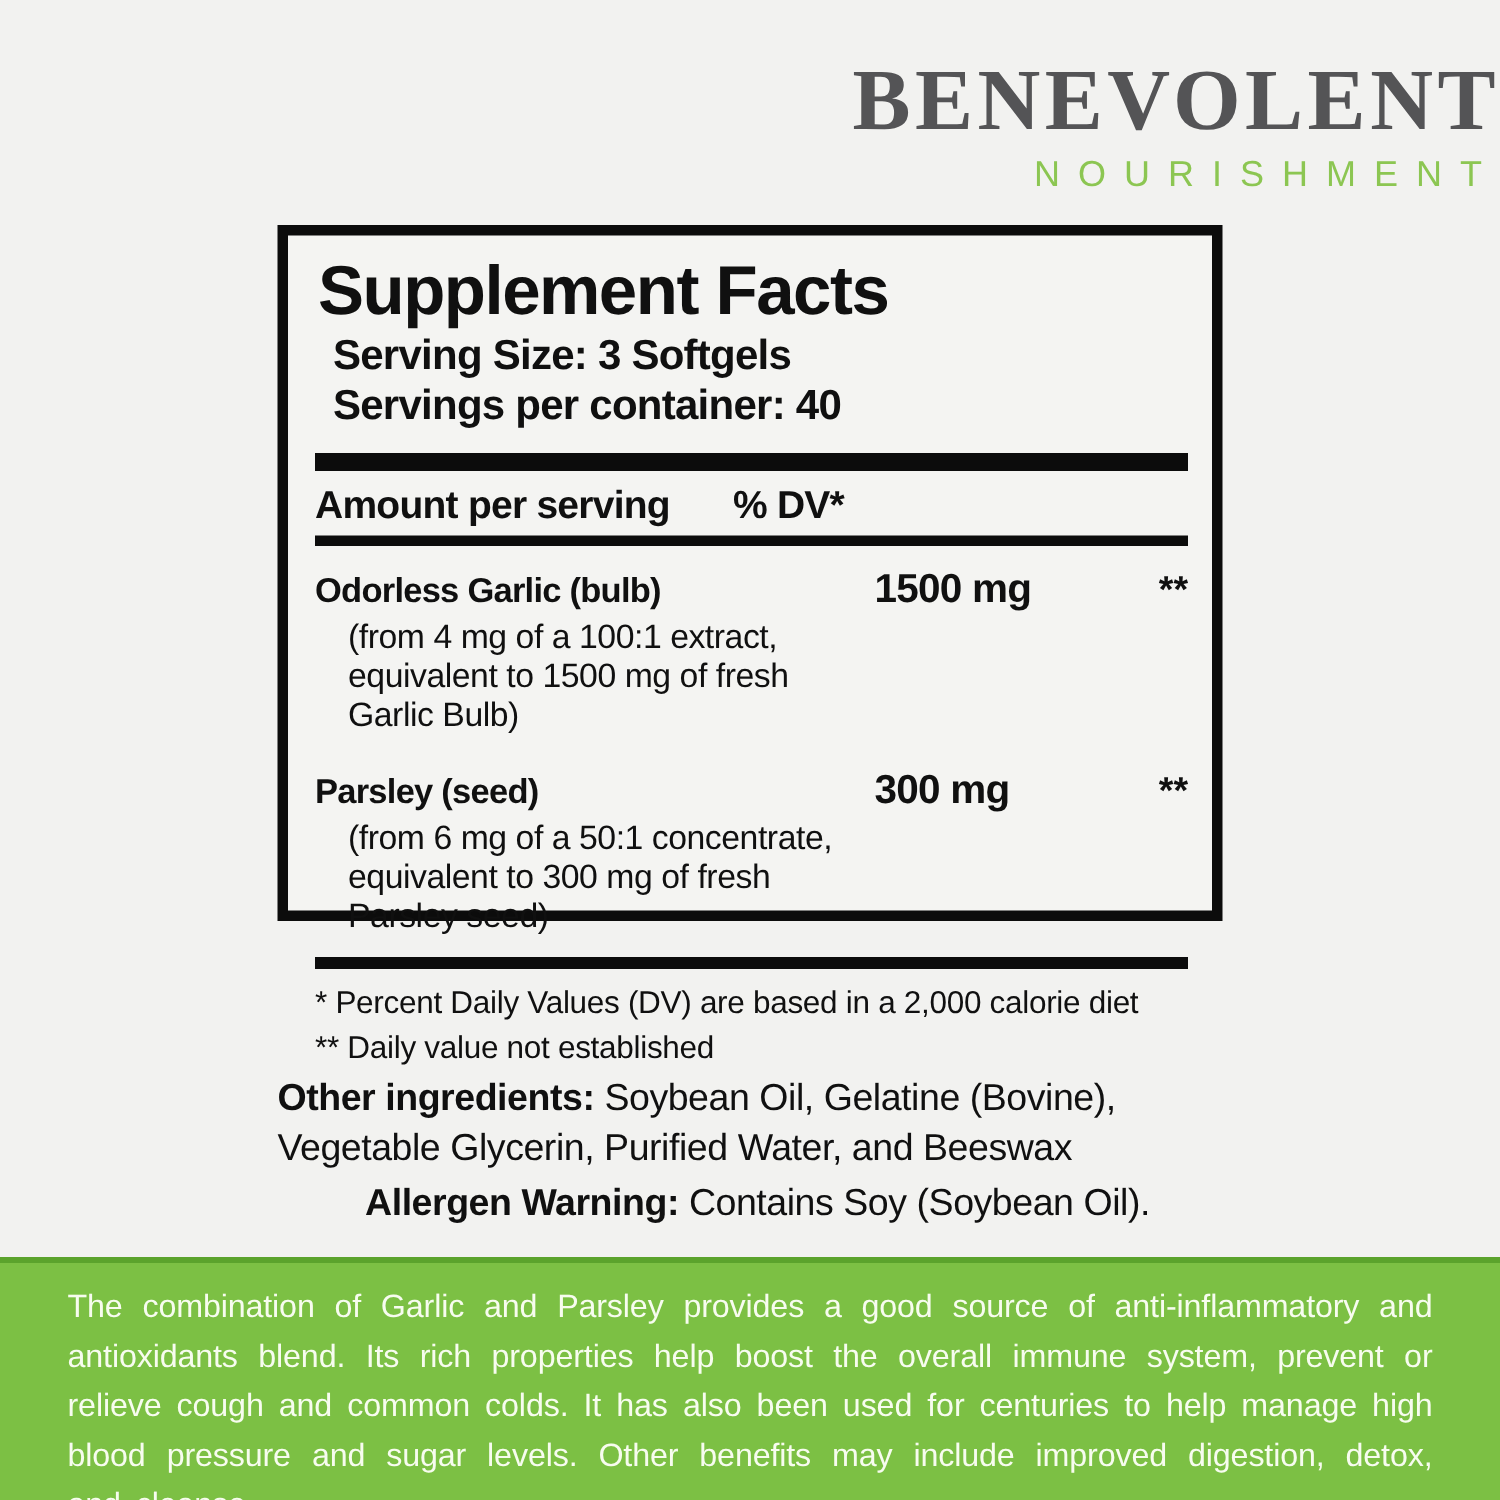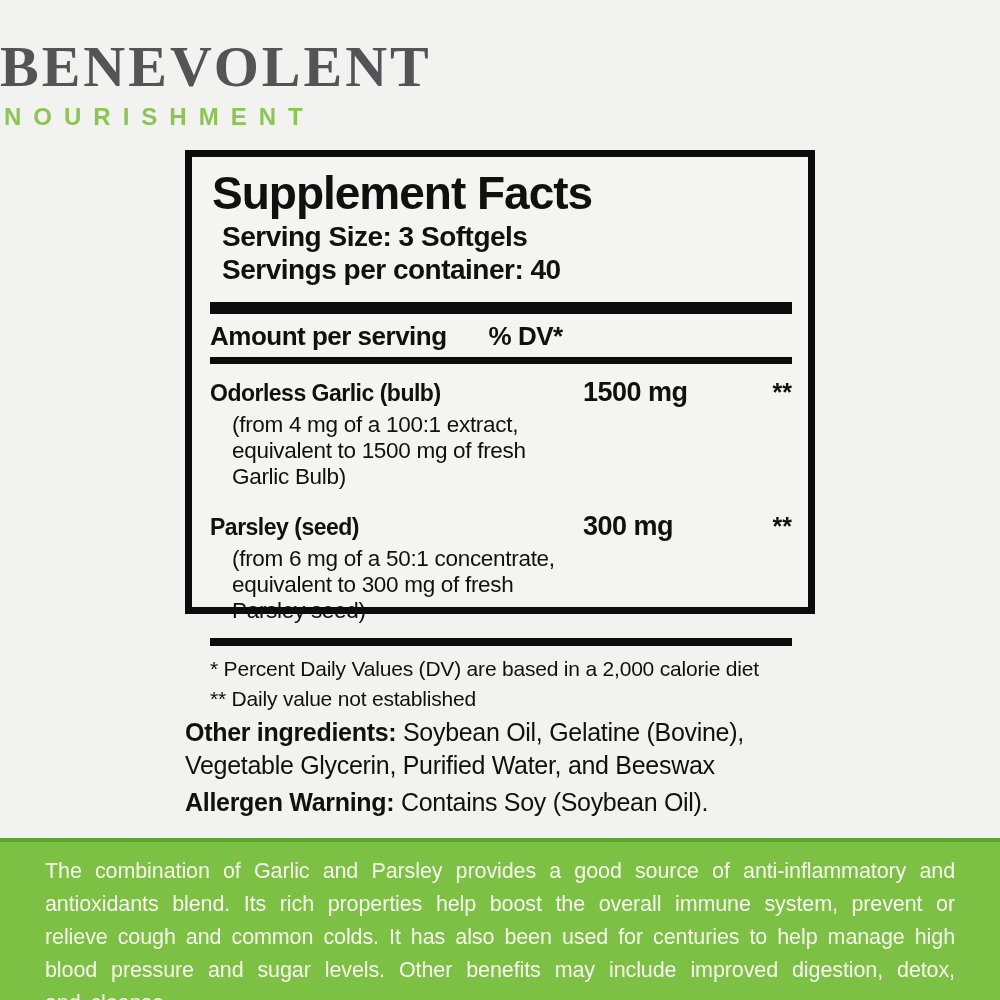--- a/index.html
+++ b/index.html
@@ -7,36 +7,36 @@
   body {
     font-family: "Liberation Sans", sans-serif;
     background: #f2f2f0;
     color: #101010;
     position: relative;
     overflow: hidden;
   }
   .page { position: absolute; inset: 0; }
 
   
-  .logo { position: absolute; top: 38px; left: 0; width: 100%; text-align: left; }
+  .logo { position: absolute; top: 38px; left: 0; width: 100%; text-align: right; }
   .brand-name {
     font-family: "Liberation Serif", serif;
     font-weight: bold;
     font-size: 58px;
     letter-spacing: 3px;
     color: #545456;
     line-height: 1.0;
   }
   .brand-tagline {
     margin-top: 7px;
     font-size: 24px;
     letter-spacing: 12px;
     padding-left: 4px; 
     color: #8cc652;
-    font-weight: bold;
+    font-weight: normal;
   }
 
   
   .panel {
     position: absolute;
     top: 150px; left: 185px;
     width: 630px; height: 464px;
     border: 7px solid #0c0c0c;
     background: #f4f4f2;
     padding: 10px 16px 8px 18px;
@@ -102,21 +102,21 @@
   .other-block {
     position: absolute;
     top: 716px; left: 185px;
     width: 640px;
   }
   .other-line {
     font-size: 25px;
     line-height: 1.3;
     letter-spacing: -0.3px;
   }
-  .allergen-line { margin-top: 5px; }
+  .allergen-line { margin-top: 5px; text-align: center; }
   .b { font-weight: bold; }
 
   
   .banner {
     position: absolute;
     left: 0; top: 838px;
     width: 100%; height: 162px;
     background: #7cc044;
     border-top: 4px solid #5ba32c;
     padding: 13px 45px 0 45px;

